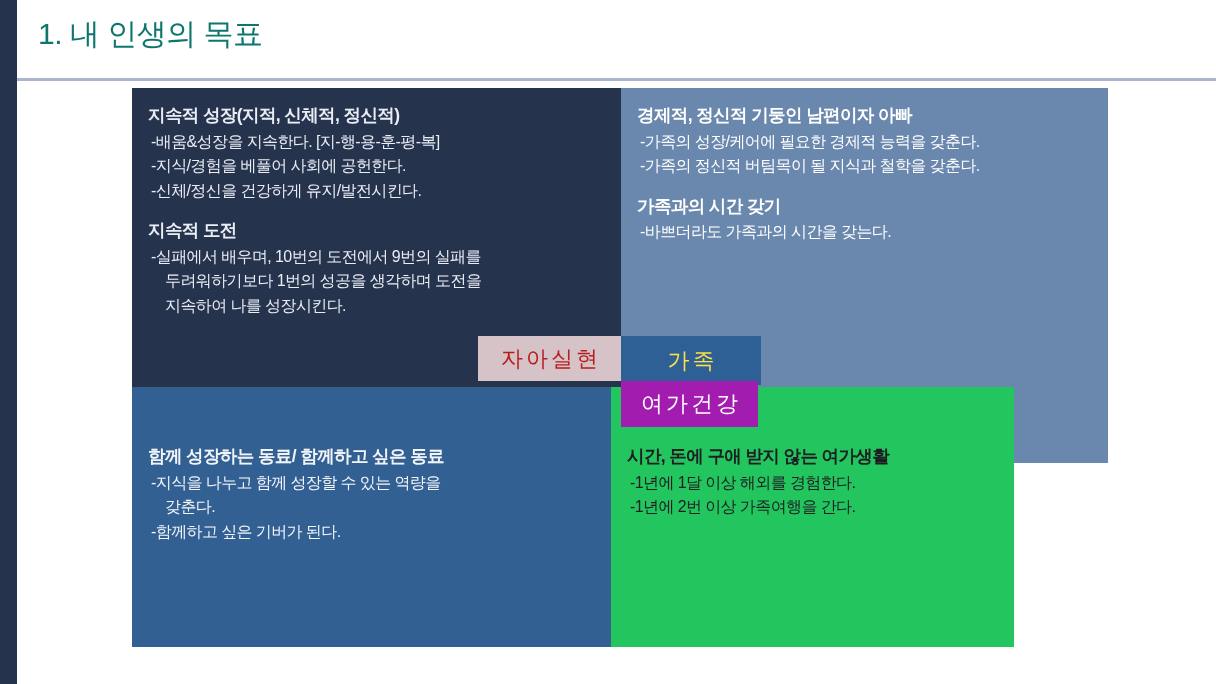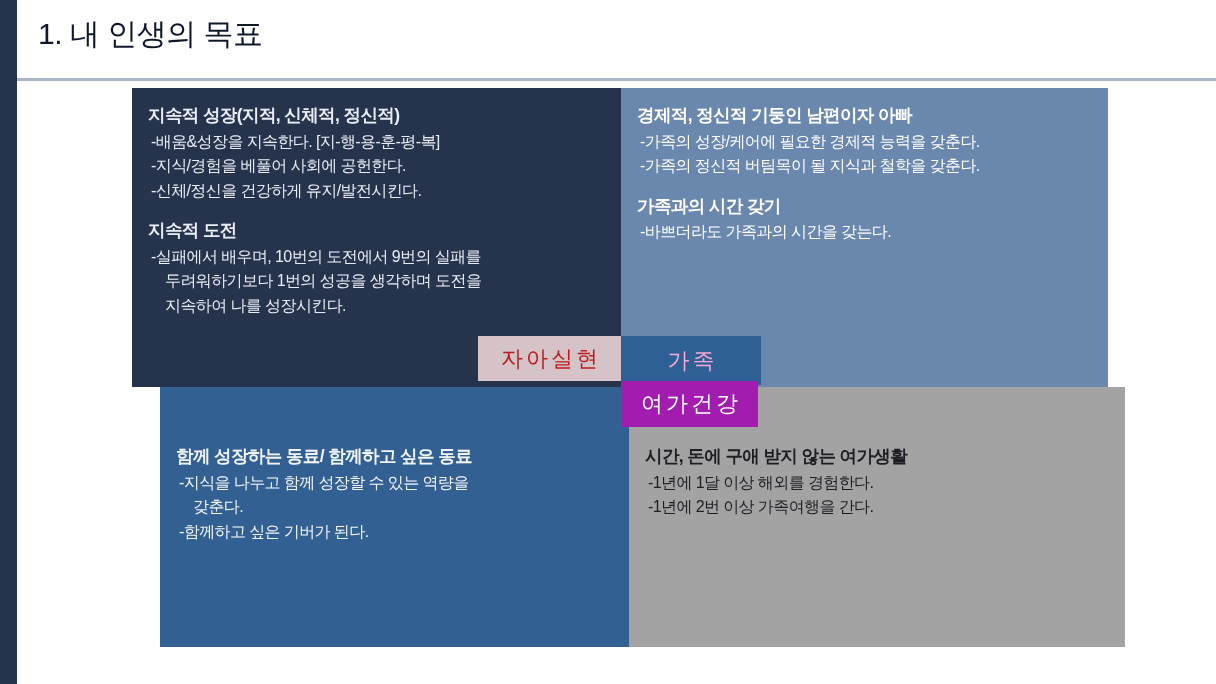--- a/index.html
+++ b/index.html
@@ -25,21 +25,21 @@
     background: #26334d;
   }
 
   
   #slide-title {
     position: absolute;
     left: 38px; top: 14px;
     font-size: 30px;
     font-weight: 400;
     letter-spacing: -0.5px;
-    color: #0f172a;
+    color: #0f766e;
     white-space: nowrap;
   }
   #title-divider {
     position: absolute;
     left: 17px; top: 78px;
     width: 1199px; height: 3px;
     background: #aab5cc;
   }
 
   
@@ -64,26 +64,25 @@
     left: 489px; top: 0;
     width: 487px; height: 375px;
     background: #6a87ad;
     color: #f2f5fa;
   }
   .quadrant.bl {
     left: 0; top: 299px;
     width: 489px; height: 260px;
     background: #336092;
     color: #f1f5fa;
-    margin-left: 28px;
   }
   .quadrant.br {
-    left: 497px; top: 299px;
-    width: 496px; height: 260px;
-    background: #a3a3a3;
+    left: 479px; top: 299px;
+    width: 403px; height: 260px;
+    background: #22c55e;
     color: #232428;
   }
 
   .block { margin-bottom: 14px; }
   .block:last-child { margin-bottom: 0; }
 
   .block-heading {
     font-size: 17.5px;
     font-weight: 700;
     line-height: 1.52;
@@ -123,21 +122,21 @@
   #axis-self {
     left: 346px; top: 248px;
     width: 143px; height: 45px;
     background: #d5c3c8;
     color: #b91c1c;
   }
   #axis-family {
     left: 489px; top: 248px;
     width: 140px; height: 49px;
     background: #2e6096;
-    color: #f9a8d4;
+    color: #fde047;
   }
   #axis-relations {
     left: 346px; top: 293px;
     width: 143px; height: 46px;
     background: #5f8ec0;
     color: #ffffff;
   }
   #axis-leisure {
     left: 489px; top: 293px;
     width: 137px; height: 46px;

